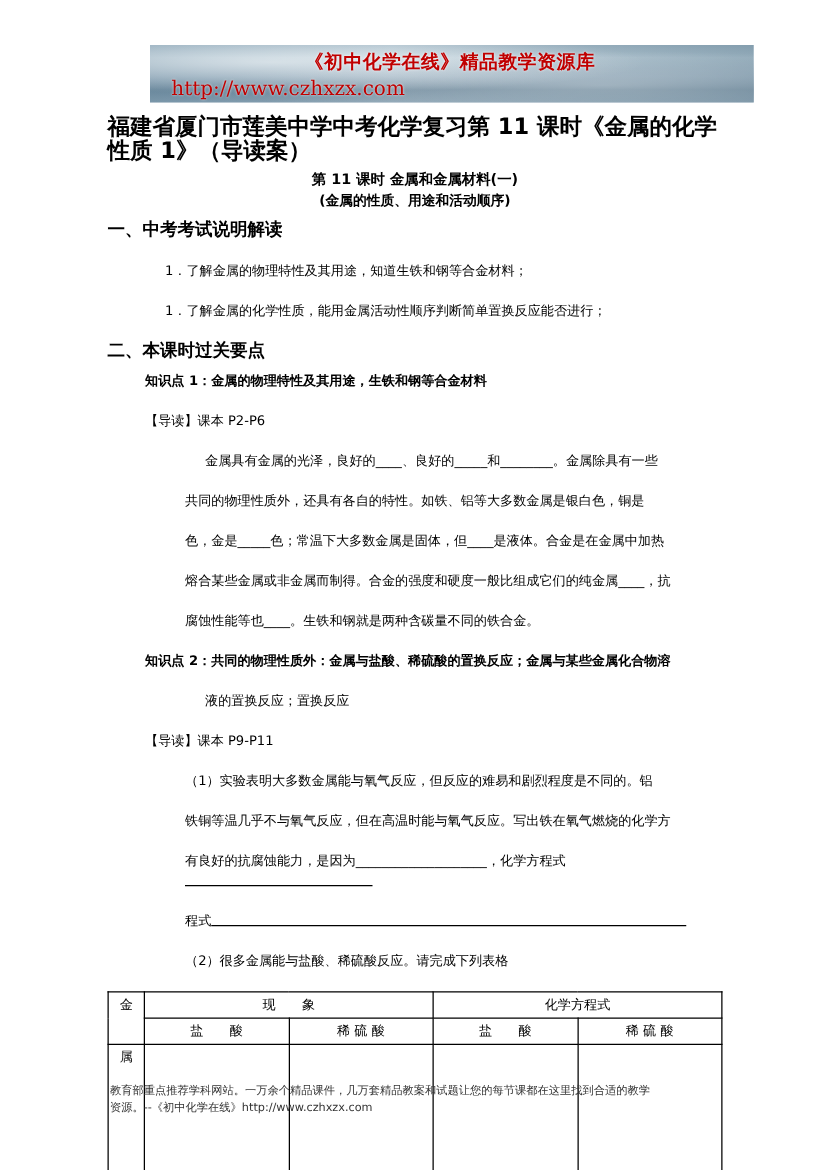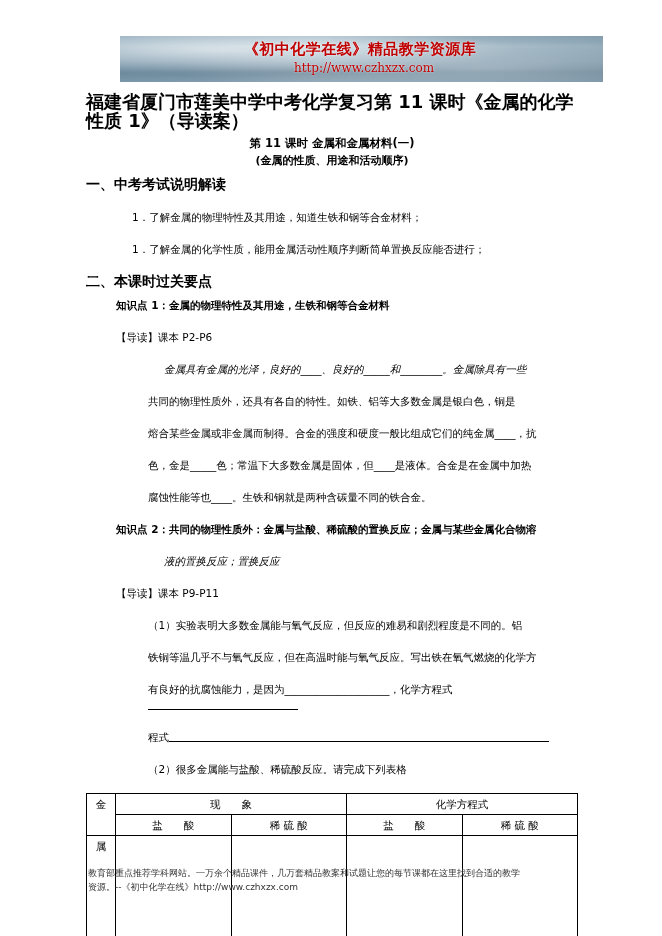--- a/index.html
+++ b/index.html
@@ -53,26 +53,26 @@
     font-family: "DejaVu Serif", serif;
     font-weight: bold;
     font-size: 15px;
     color: #c00000;
     letter-spacing: 0.5px;
     text-shadow: 0 0 2px rgba(255,255,255,0.9);
     z-index: 2;
   }
   .banner-url {
     position: absolute;
-    left: 4px;
+    left: 17px;
     top: 25px;
     width: 480px;
-    text-align: center;
+    text-align: left;
     font-family: "DejaVu Serif", serif;
-    font-size: 12px;
+    font-size: 16px;
     color: #c00000;
     text-shadow: 0 0 2px rgba(255,255,255,0.8);
     z-index: 2;
   }
 
   
   .doc {
     position: absolute;
     left: 86px;
     top: 92px;
@@ -105,21 +105,21 @@
     font-size: 14px;
     line-height: 17px;
     margin-top: 4px;
   }
   .para {
     line-height: 16px;
     margin: 16px;
   }
   .indent2 { padding-left: 30px; }
   .indent3 { padding-left: 46px; }
-  .indent4 { padding-left: 62px; font-style: italic; }
+  .indent4 { padding-left: 62px; }
   .kp {
     font-weight: bold;
     padding-left: 30px;
     margin-top: 7px;
   }
   .kp .kp-label { font-weight: bold; }
   .guide {
     padding-left: 30px;
     margin-top: 16px;
   }
@@ -189,22 +189,22 @@
     <div class="para indent2">1．了解金属的化学性质，能用金属活动性顺序判断简单置换反应能否进行；</div>
 
     <div class="sec-head">二、本课时过关要点</div>
 
     <div class="kp">
       <span class="kp-label">知识点 1：</span><span>金属的物理特性及其用途，生铁和钢等合金材料</span>
     </div>
     <div class="guide">【导读】课本 P2-P6</div>
     <div class="para indent4">金属具有金属的光泽，良好的____、良好的_____和________。金属除具有一些</div>
     <div class="para indent3">共同的物理性质外，还具有各自的特性。如铁、铝等大多数金属是银白色，铜是</div>
+    <div class="para indent3">色，金是_____色；常温下大多数金属是固体，但____是液体。合金是在金属中加热</div>
     <div class="para indent3">熔合某些金属或非金属而制得。合金的强度和硬度一般比组成它们的纯金属____，抗</div>
-    <div class="para indent3">色，金是_____色；常温下大多数金属是固体，但____是液体。合金是在金属中加热</div>
     <div class="para indent3">腐蚀性能等也____。生铁和钢就是两种含碳量不同的铁合金。</div>
 
     <div class="kp">
       <span class="kp-label">知识点 2：</span><span>共同的物理性质外：金属与盐酸、稀硫酸的置换反应；金属与某些金属化合物溶</span>
     </div>
     <div class="para indent4">液的置换反应；置换反应</div>
     <div class="guide">【导读】课本 P9-P11</div>
 
     <div class="para indent3">（1）实验表明大多数金属能与氧气反应，但反应的难易和剧烈程度是不同的。铝</div>
     <div class="para indent3">铁铜等温几乎不与氧气反应，但在高温时能与氧气反应。写出铁在氧气燃烧的化学方</div>

